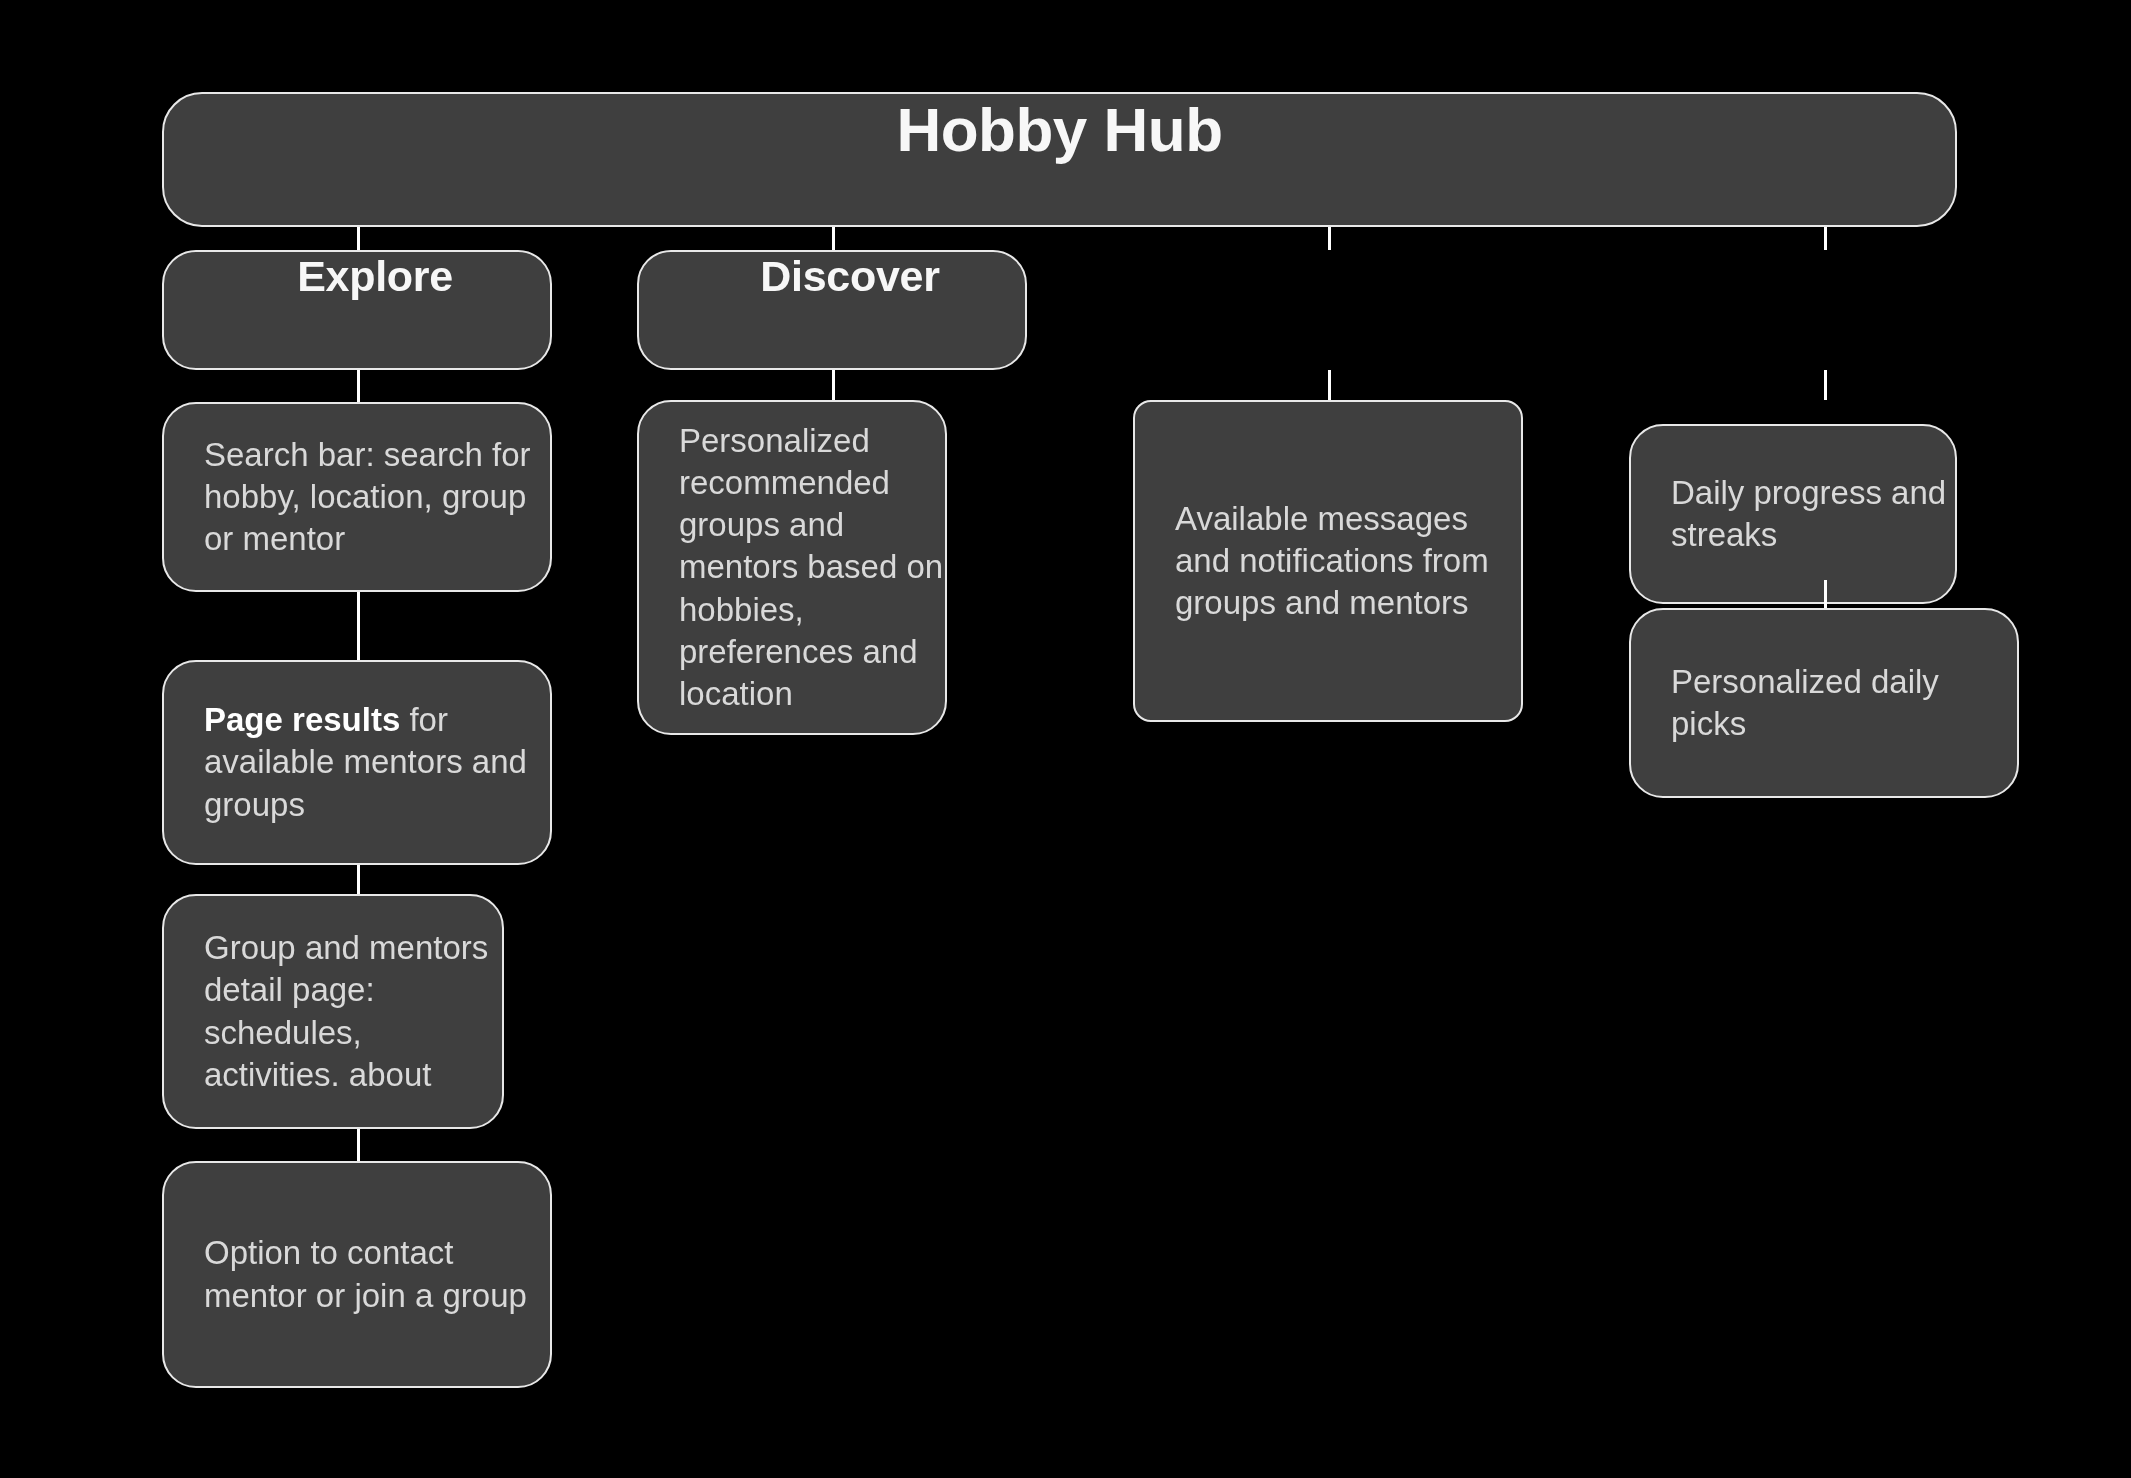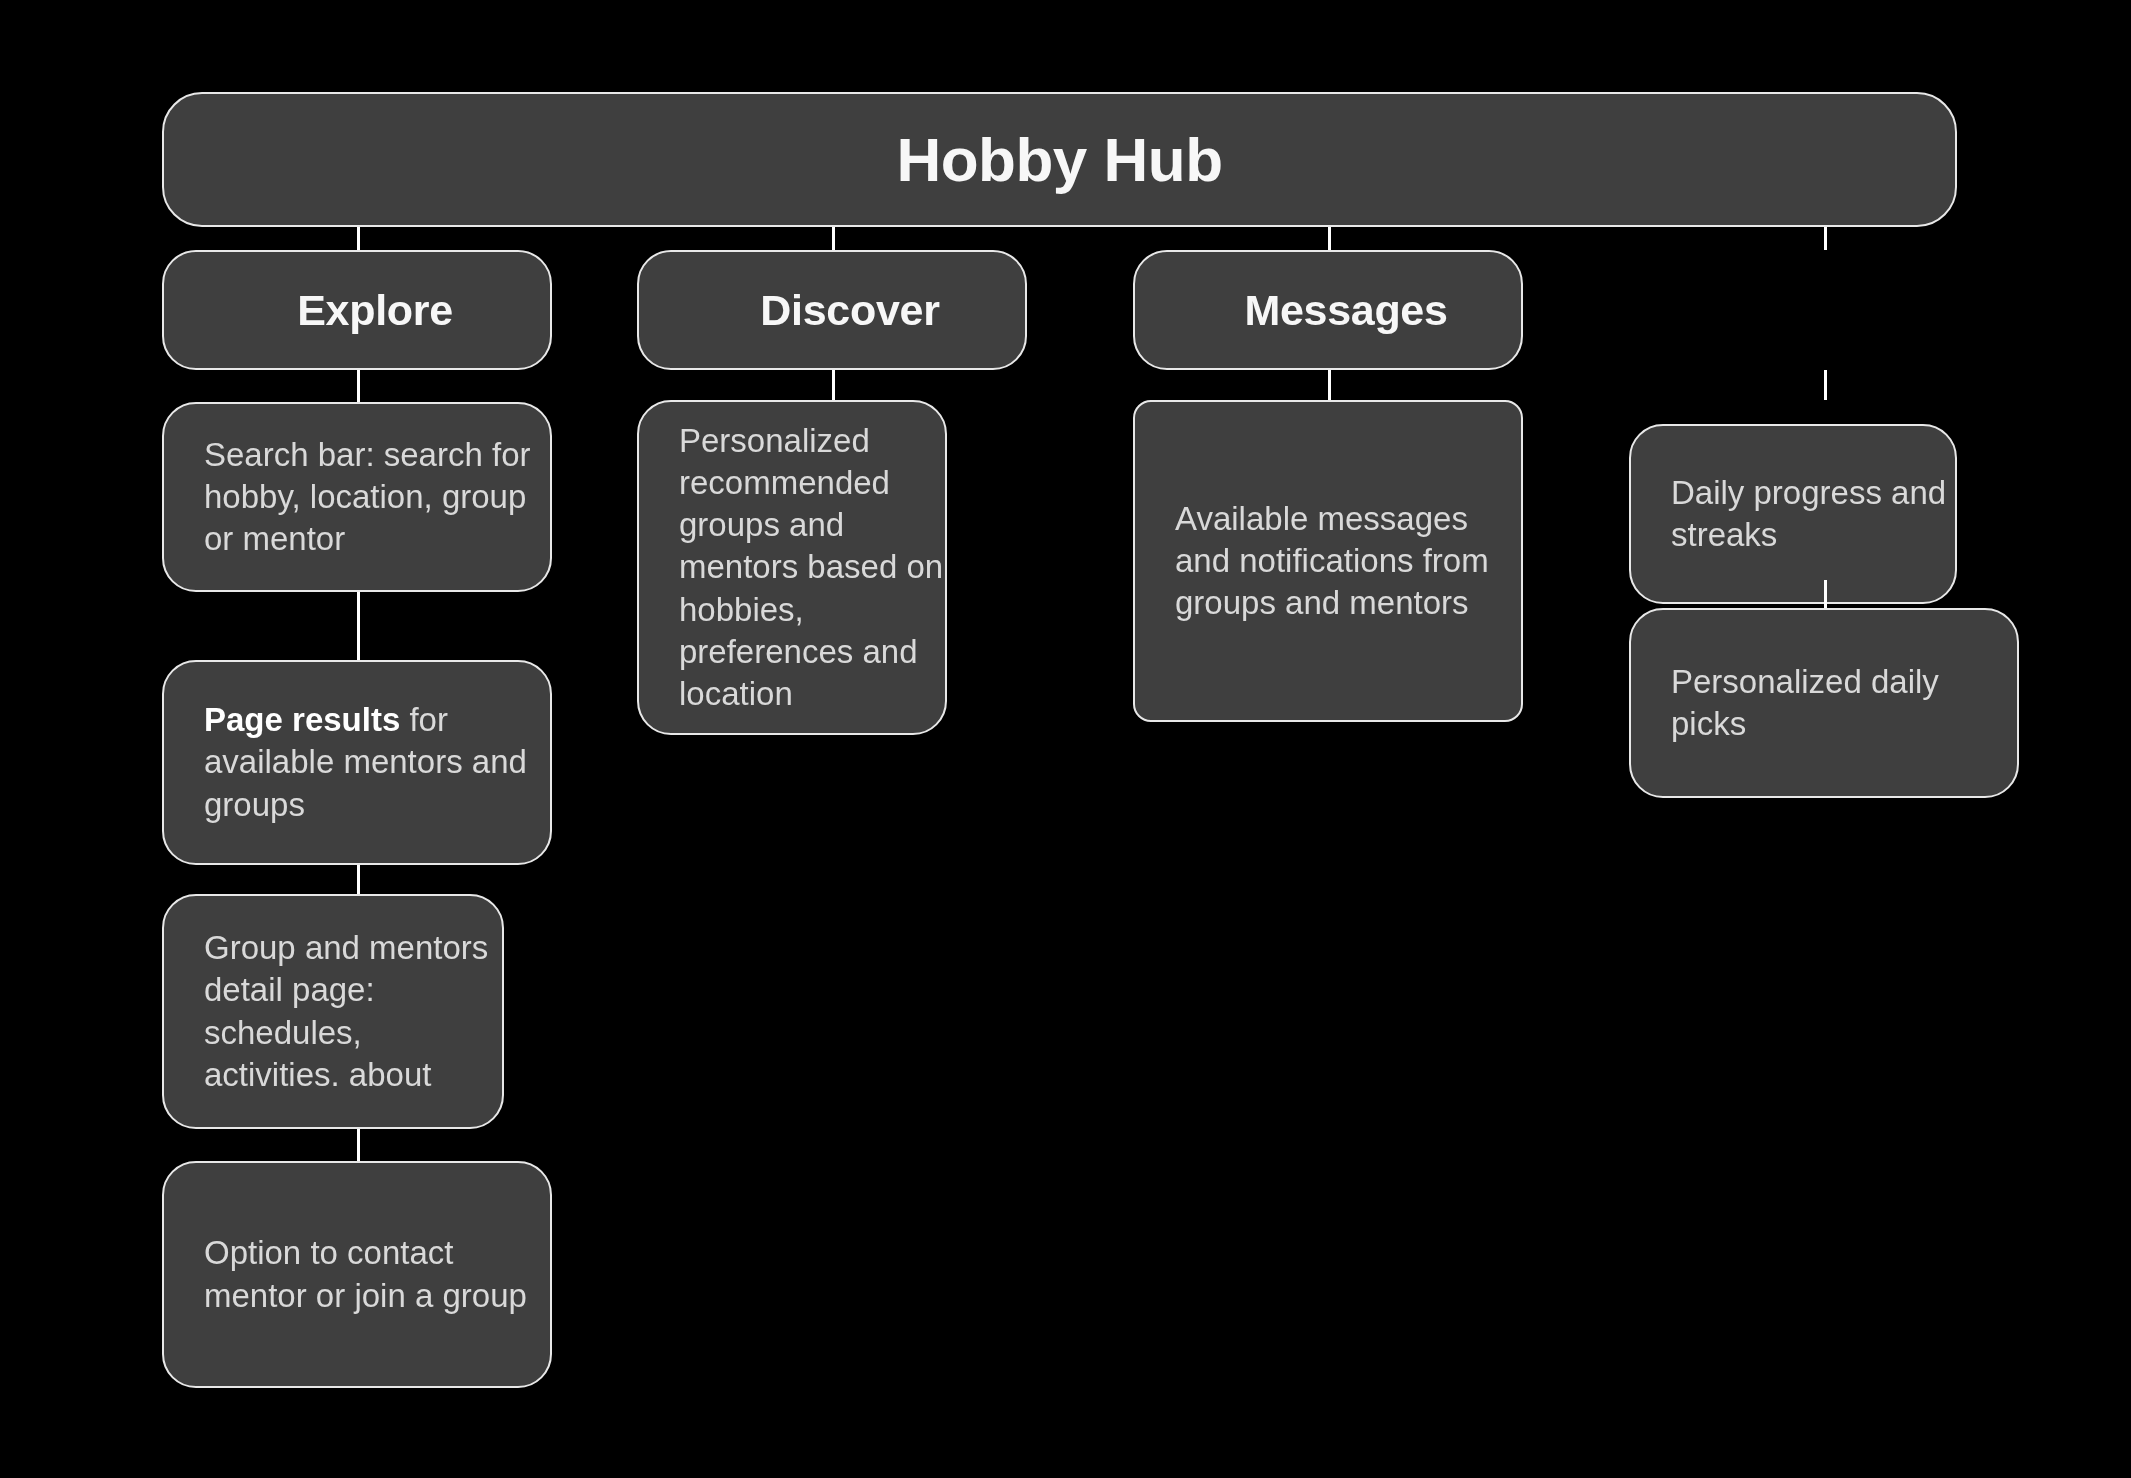--- a/index.html
+++ b/index.html
@@ -15,21 +15,21 @@
     width: 2131px;
     height: 1478px;
     background: #000000;
   }
   .node {
     position: absolute;
     background: #3f3f3f;
     border: 2px solid #e8e8e8;
     border-radius: 34px;
     display: flex;
-    align-items: center;
+    align-items: flex-start;
     color: #dcdcdc;
   }
   .node.root {
     border-radius: 40px;
     justify-content: center;
   }
   .node.root .node-label {
     font-size: 62px;
     font-weight: bold;
     color: #f7f7f7;
@@ -112,23 +112,20 @@
   </div>
 
   <div class="connector" style="left:832px; top:370px; height:30px;"></div>
 
   <div class="node leaf" style="left:637px; top:400px; width:310px; height:335px;">
     <span class="node-label">Personalized recommended groups and mentors based on hobbies, preferences and location</span>
   </div>
 
   <div class="connector" style="left:1328px; top:227px; height:23px;"></div>
 
-  <div class="node header" style="left:1133px; top:250px; width:390px; height:120px;">
-    <span class="node-label">Messages</span>
-  </div>
 
   <div class="connector" style="left:1328px; top:370px; height:30px;"></div>
 
   <div class="node leaf" style="left:1133px; top:400px; width:390px; height:322px;border-radius:18px;">
     <span class="node-label">Available messages and notifications from groups and mentors</span>
   </div>
 
   <div class="connector" style="left:1824px; top:227px; height:23px;"></div>
 
 

